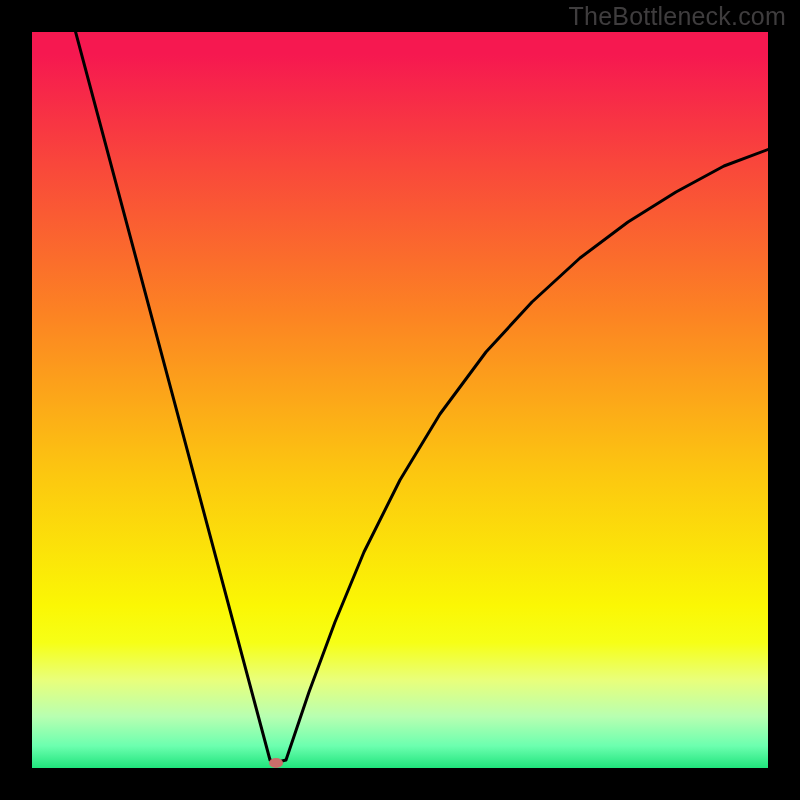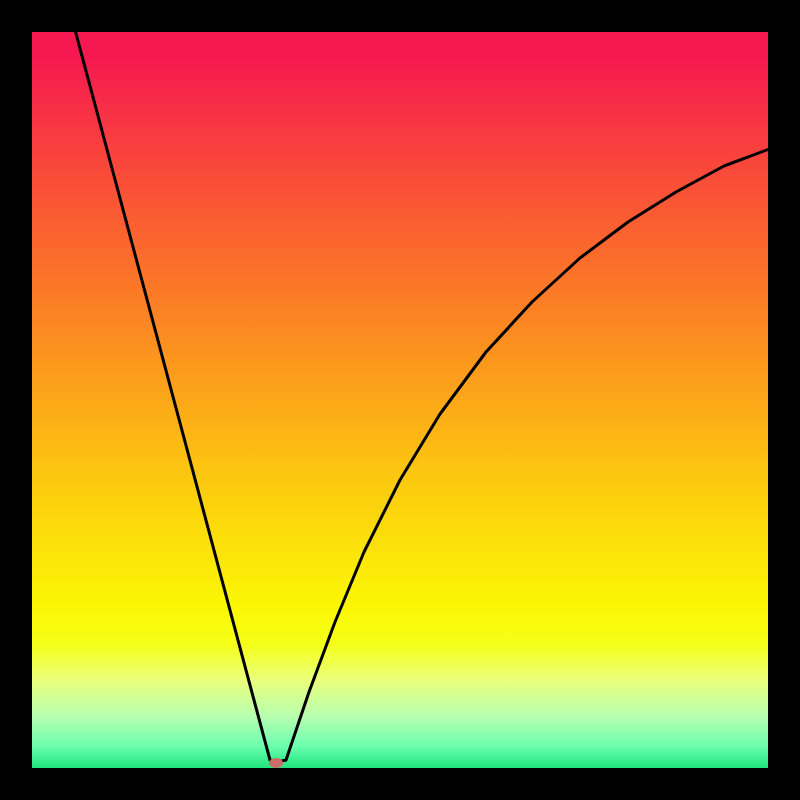--- a/index.html
+++ b/index.html
@@ -67,20 +67,21 @@
     background: #cb6e6a;
     border-radius: 50%;
     transform: translate(-50%, -50%);
     z-index: 5;
   }
 </style>
 </head>
 <body>
 
 <div class="frame">
+  <div class="watermark">TheBottleneck.com</div>
 
   <div class="plot-area">
     <div class="gradient"></div>
 
     <svg class="curve" viewBox="0 0 736 736" preserveAspectRatio="none">
       <path fill="none" stroke="#000" stroke-width="3" stroke-linejoin="round" stroke-linecap="round" d="M 42 -6 L 238 728 L 246 730 L 254 728 L 277 660 L 303 590 L 332 520 L 368 448 L 408 382 L 454 320 L 500 270 L 548 226 L 596 190 L 644 160 L 692 134 L 740 116 L 760 109"></path>
     </svg>
 
     <div class="dot" id="min-dot" style="left: 244px; top: 731px;"></div>
   </div>

